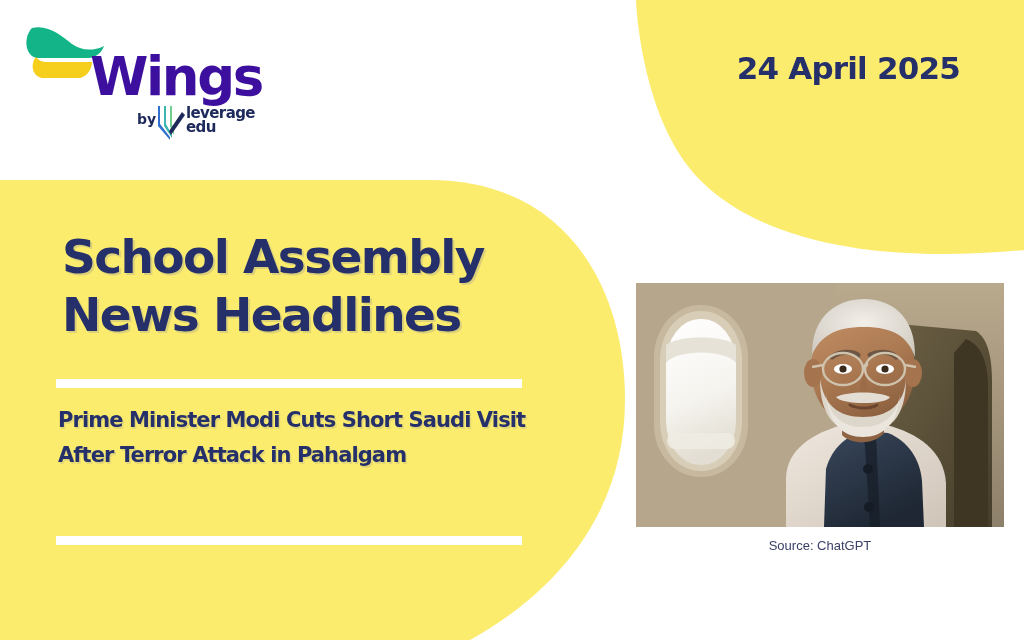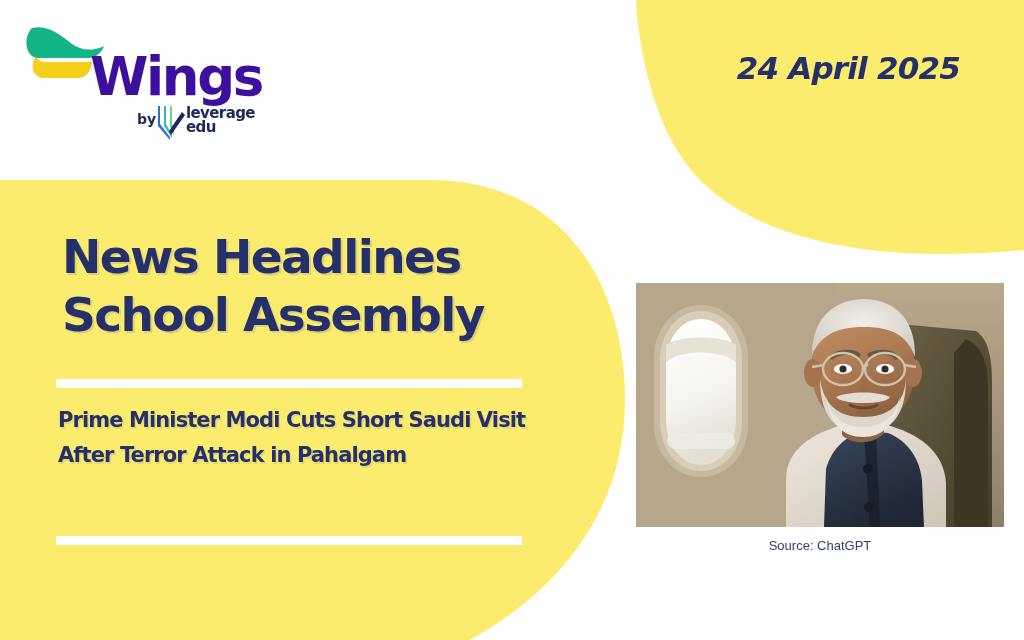--- a/index.html
+++ b/index.html
@@ -82,21 +82,20 @@
   .date-text {
     position: absolute;
     right: 64px;
     top: 50px;
     font-family: "DejaVu Sans", sans-serif;
     font-weight: 700;
     font-size: 31px;
     letter-spacing: -0.8px;
     color: #25306b;
     white-space: nowrap;
-    font-style: italic;
   }
 
   
   .headline {
     position: absolute;
     left: 62px;
     top: 228px;
     width: 470px;
     font-family: "DejaVu Sans", sans-serif;
     font-weight: 700;
@@ -186,22 +185,22 @@
     </svg>
     <div class="logo-sub-text">
       <div>leverage</div>
       <div>edu</div>
     </div>
   </div>
 
   <div class="date-text">24 April 2025</div>
 
   <div class="headline">
+    <div>School Assembly</div>
     <div>News Headlines</div>
-    <div>School Assembly</div>
   </div>
 
   <div class="rule rule-top"></div>
   <div class="subhead">Prime Minister Modi Cuts Short Saudi Visit After Terror Attack in Pahalgam</div>
   <div class="rule rule-bottom"></div>
 
   <div class="photo-frame">
     <svg viewBox="0 0 368 244" width="368" height="244" aria-hidden="true">
       <defs>
         <linearGradient id="cabinWall" x1="0" y1="0" x2="0" y2="1">

